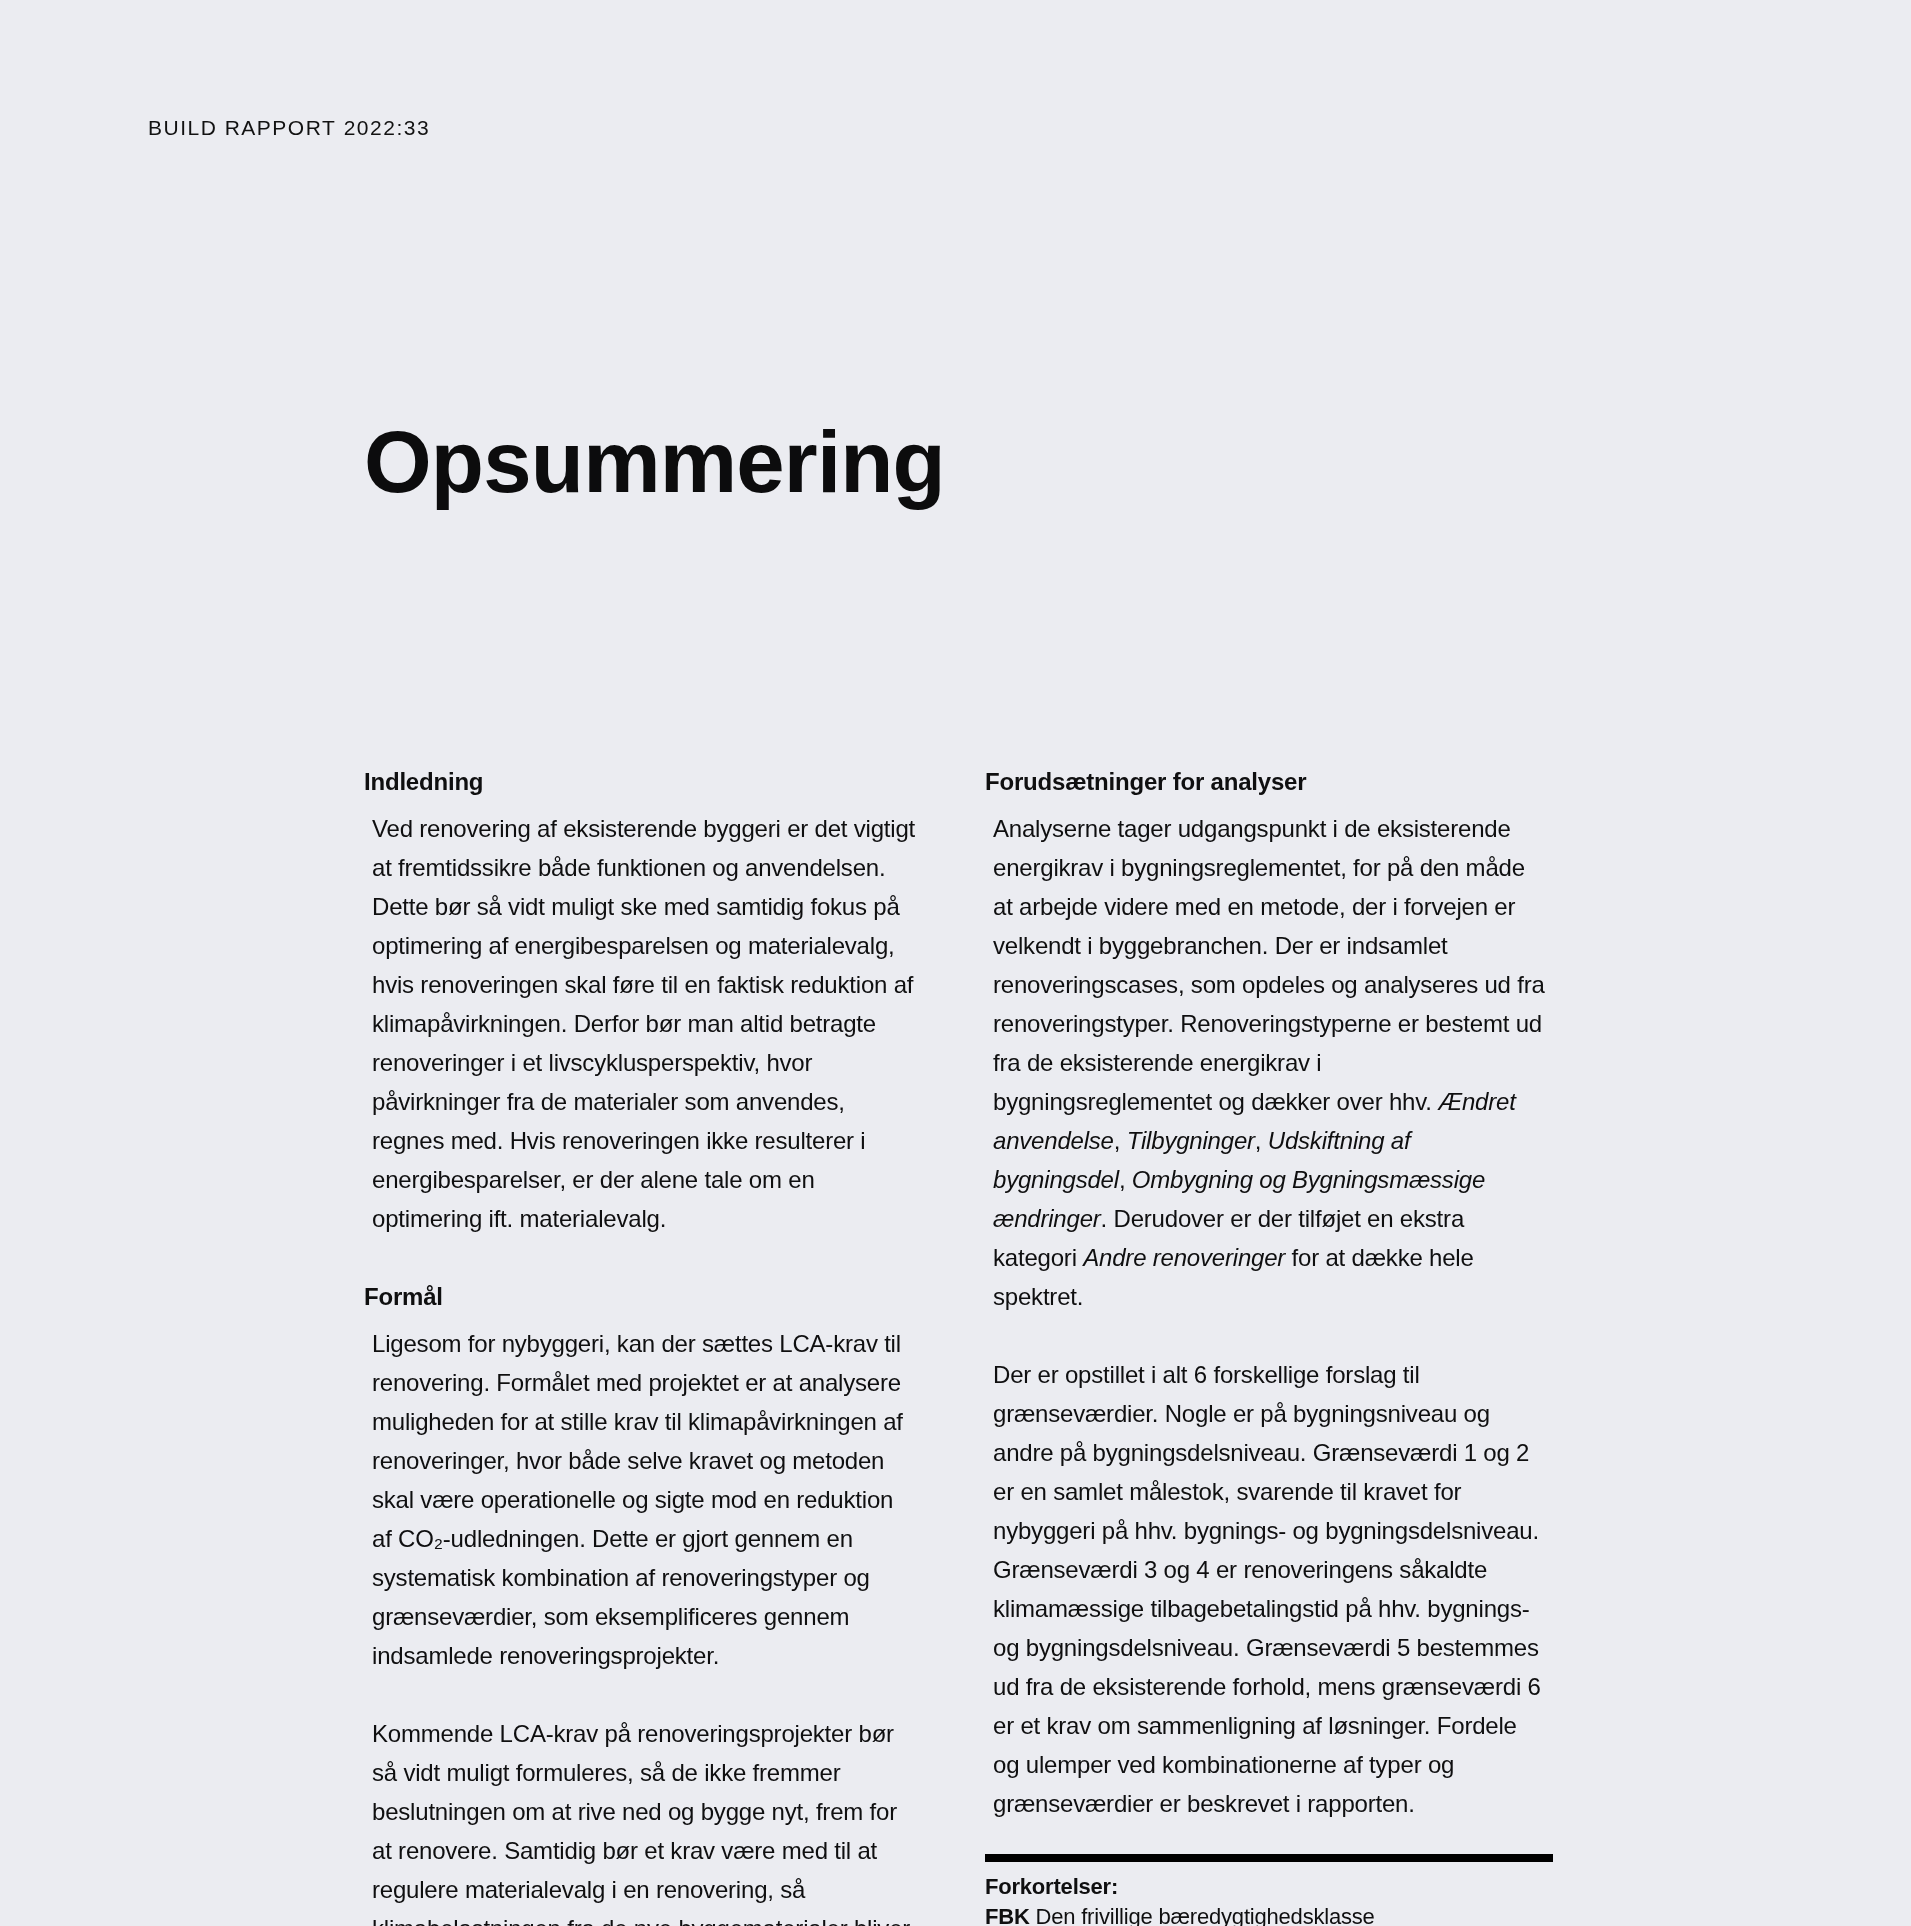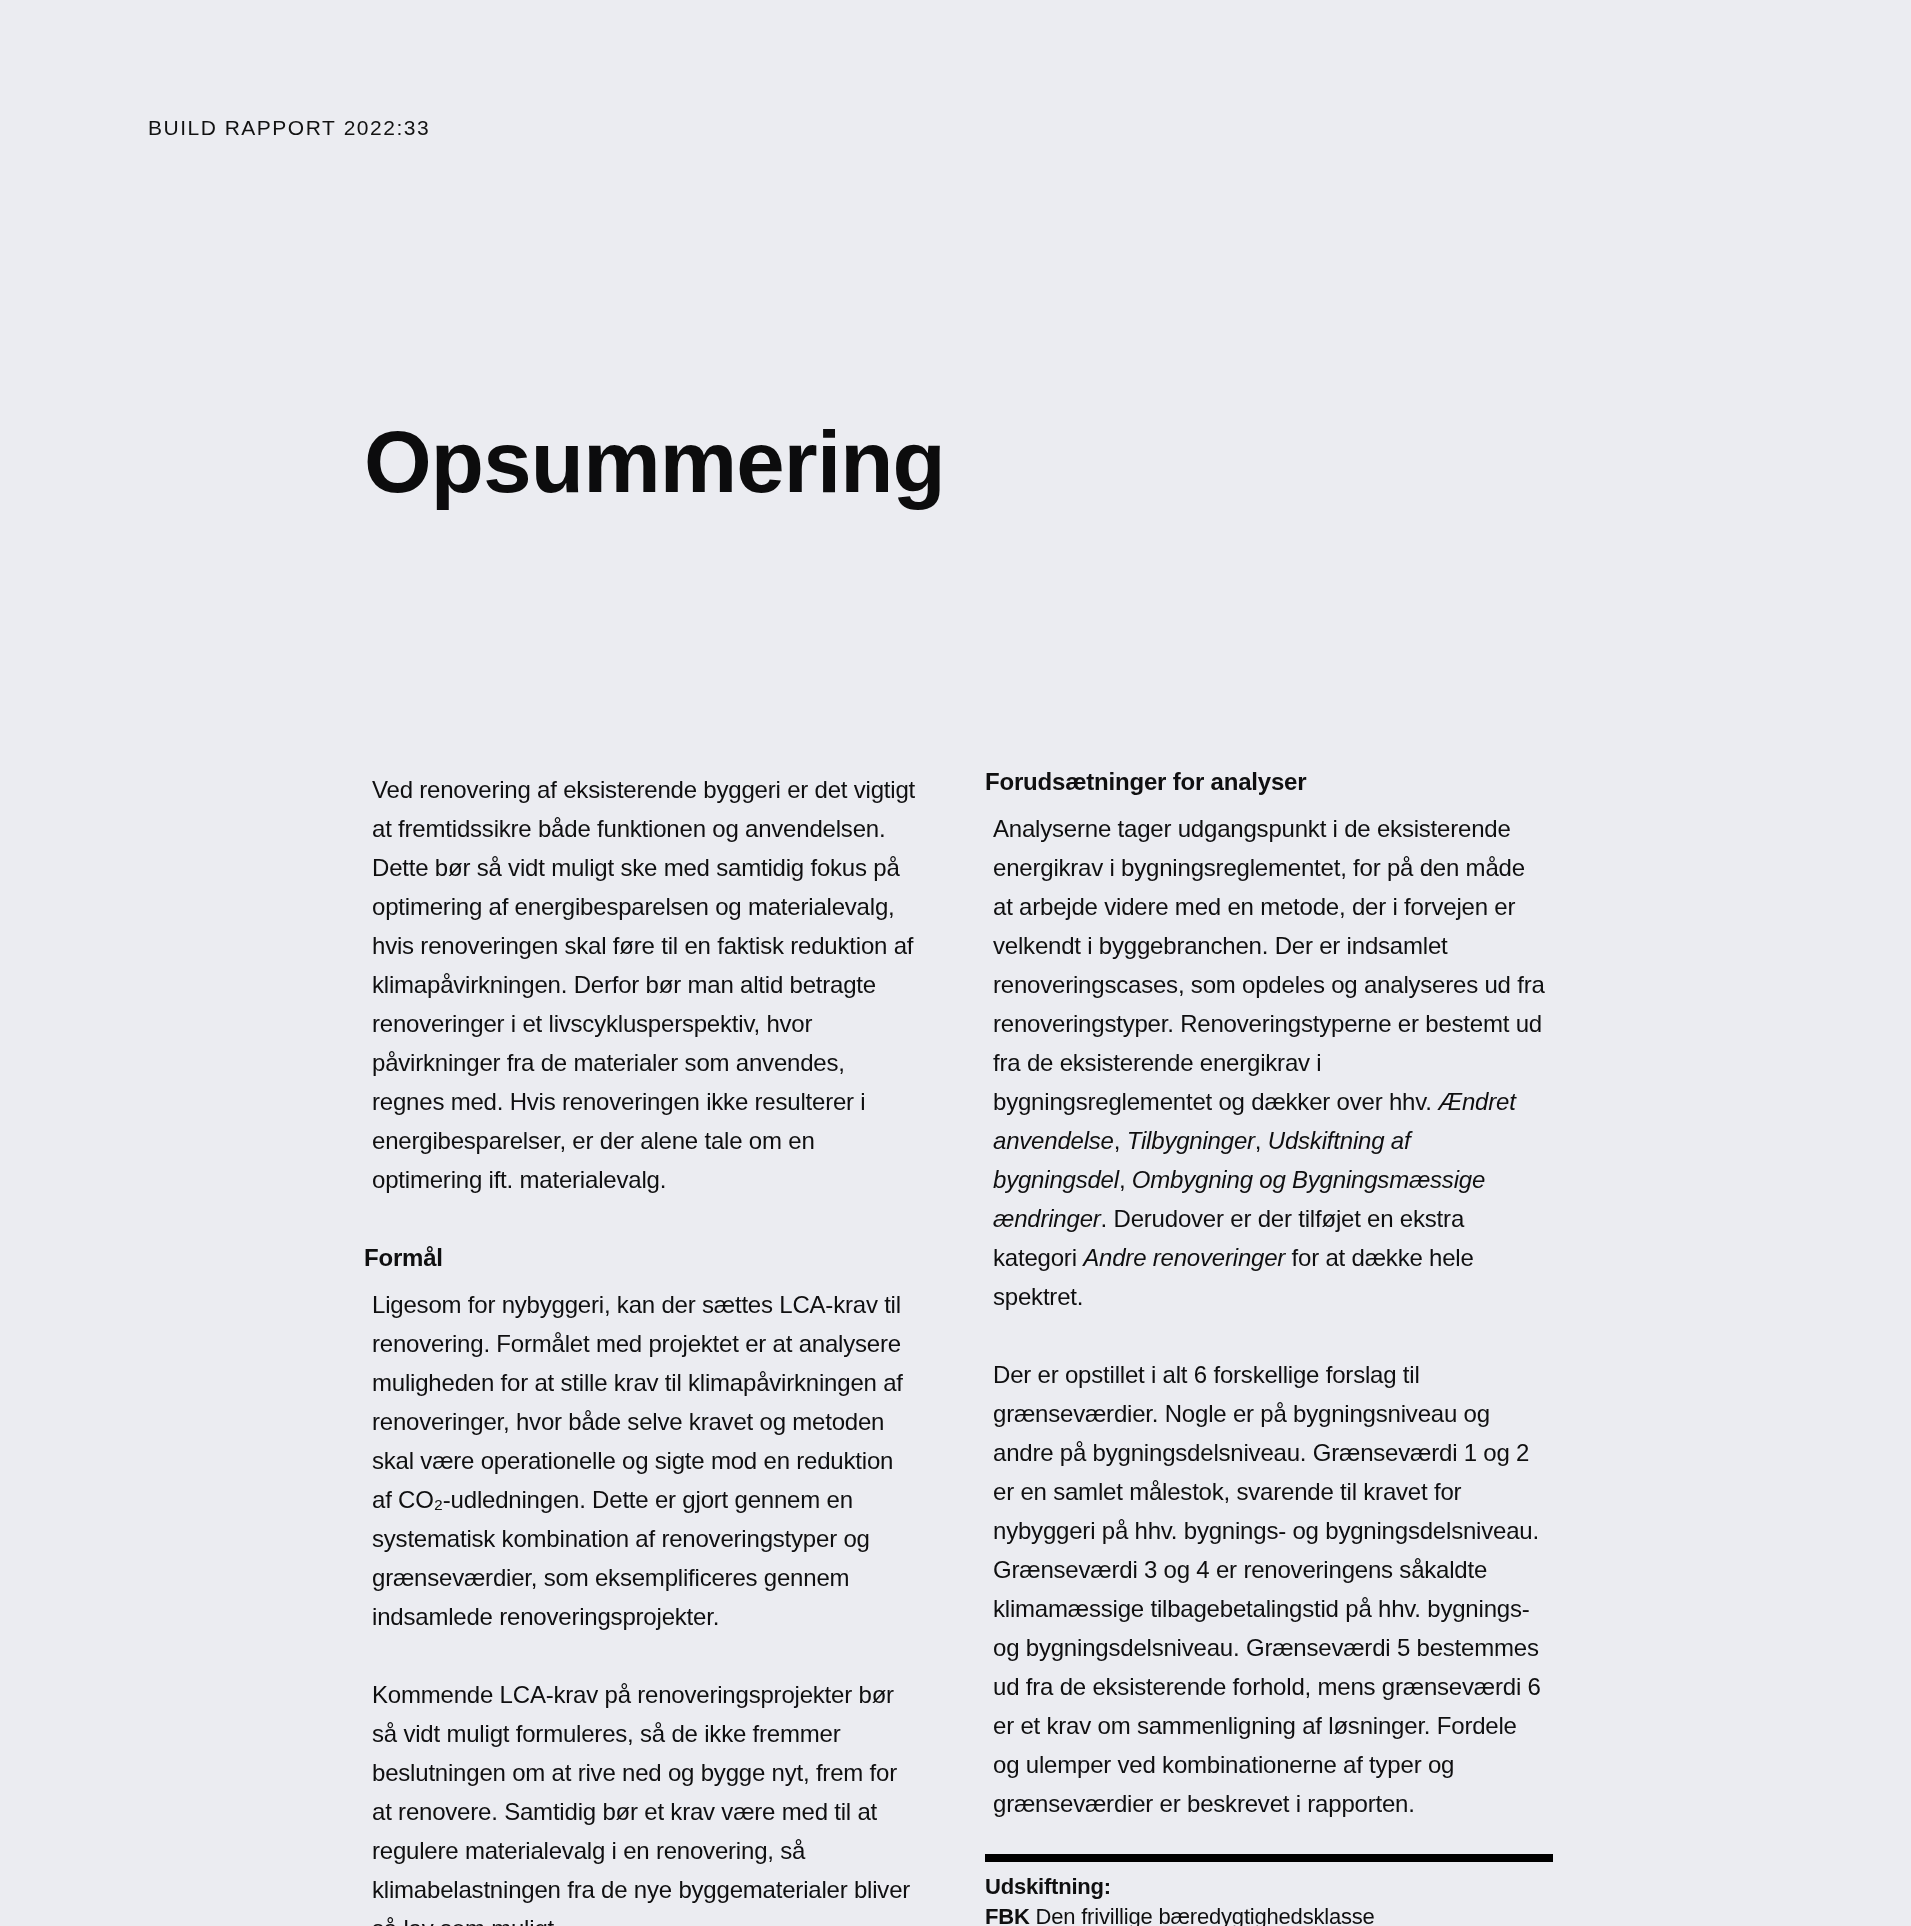--- a/index.html
+++ b/index.html
@@ -80,20 +80,21 @@
 <body>
 
 <div class="page">
 
   <div class="running-header"><span>BUILD RAPPORT</span><span>&nbsp;</span><span class="issue-year">2022</span><span>:33</span></div>
 
   <h1 class="page-title">Opsummering</h1>
 
   <div class="col col-left">
     <div class="section">
+      <h3>Indledning</h3>
       <div>
           <p class="para"><span>Ved renovering af eksisterende byggeri er det vigtigt at fremtidssikre både funktionen og anvendelsen. Dette bør så vidt muligt ske med samtidig fokus på optimering af energibesparelsen og materialevalg, hvis renoveringen skal føre til en faktisk reduktion af klimapåvirkningen. Derfor bør man altid betragte renoveringer i et livscyklusperspektiv, hvor påvirkninger fra de materialer som anvendes, regnes med. Hvis renoveringen ikke resulterer i energibesparelser, er der alene tale om en optimering ift. materialevalg.</span></p>
         </div>
     </div>
     <div class="section">
       <h3>Formål</h3>
       <div>
           <p class="para"><span>Ligesom for nybyggeri, kan der sættes LCA-krav til renovering. Formålet med projektet er at analysere muligheden for at stille krav til klimapåvirkningen af renoveringer, hvor både selve kravet og metoden skal være operationelle og sigte mod en reduktion af CO₂-udledningen. Dette er gjort gennem en systematisk kombination af renoveringstyper og grænseværdier, som eksemplificeres gennem indsamlede renoveringsprojekter.</span></p>
           <p class="para"><span>Kommende LCA-krav på renoveringsprojekter bør så vidt muligt formuleres, så de ikke fremmer beslutningen om at rive ned og bygge nyt, frem for at renovere. Samtidig bør et krav være med til at regulere materialevalg i en renovering, så klimabelastningen fra de nye byggematerialer bliver så lav som muligt.</span></p>
         </div>
@@ -104,21 +105,21 @@
     <div class="section">
       <h3>Forudsætninger for analyser</h3>
       <div>
           <p class="para"><span>Analyserne tager udgangspunkt i de eksisterende energikrav i bygningsreglementet, for på den måde at arbejde videre med en metode, der i forvejen er velkendt i byggebranchen. Der er indsamlet renoveringscases, som opdeles og analyseres ud fra renoveringstyper. Renoveringstyperne er bestemt ud fra de eksisterende energikrav i bygningsreglementet og dækker over hhv. </span><span class="it">Ændret anvendelse</span><span>, </span><span class="it">Tilbygninger</span><span>, </span><span class="it">Udskiftning af bygningsdel</span><span>, </span><span class="it">Ombygning og Bygningsmæssige ændringer</span><span>. Derudover er der tilføjet en ekstra kategori </span><span class="it">Andre renoveringer</span><span> for at dække hele spektret.</span></p>
           <p class="para"><span>Der er opstillet i alt 6 forskellige forslag til grænseværdier. Nogle er på bygningsniveau og andre på bygningsdelsniveau. Grænseværdi 1 og 2 er en samlet målestok, svarende til kravet for nybyggeri på hhv. bygnings- og bygningsdelsniveau. Grænseværdi 3 og 4 er renoveringens såkaldte klimamæssige tilbagebetalingstid på hhv. bygnings- og bygningsdelsniveau. Grænseværdi 5 bestemmes ud fra de eksisterende forhold, mens grænseværdi 6 er et krav om sammenligning af løsninger. Fordele og ulemper ved kombinationerne af typer og grænseværdier er beskrevet i rapporten.</span></p>
         </div>
     </div>
 
     <div class="abbr-block">
       <div class="abbr-rule"></div>
-      <h4 class="abbr-heading">Udskiftning:</h4>
+      <h4 class="abbr-heading">Forkortelser:</h4>
       <div>
           <div class="abbr-item"><b>FBK</b> Den frivillige bæredygtighedsklasse</div>
           <div class="abbr-item"><b>LCA</b> Livscyklusvurdering (Life Cycle Assessment)</div>
           <div class="abbr-item"><b>BR18</b> Bygningsreglementet 2018</div>
         </div>
     </div>
   </div>
 
 </div>
 

